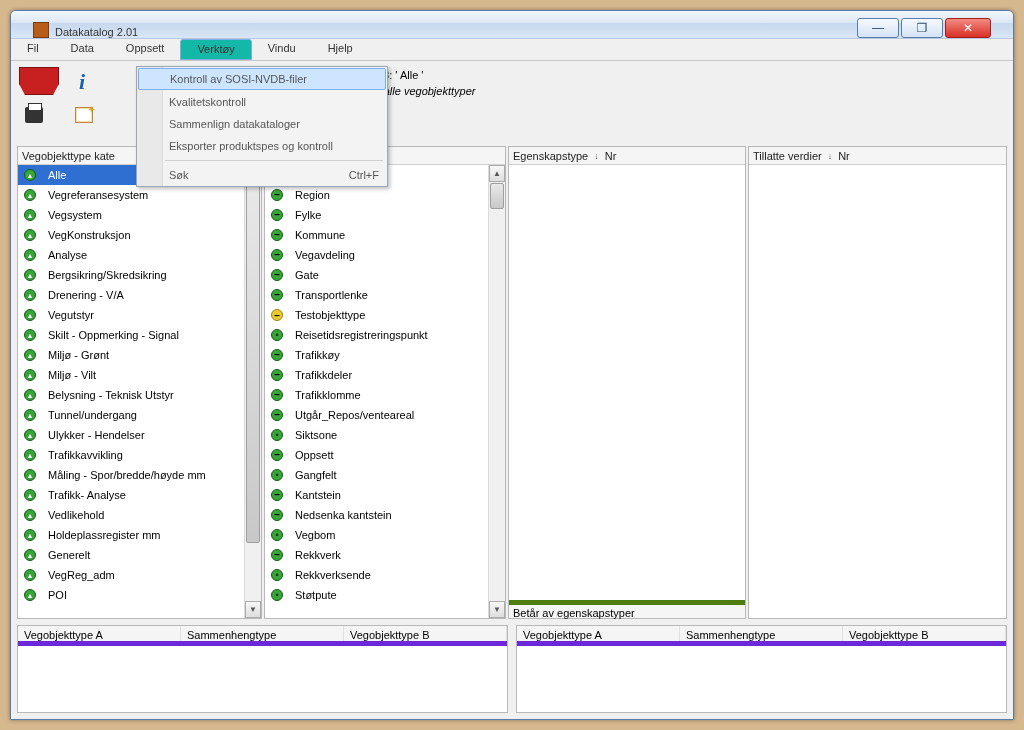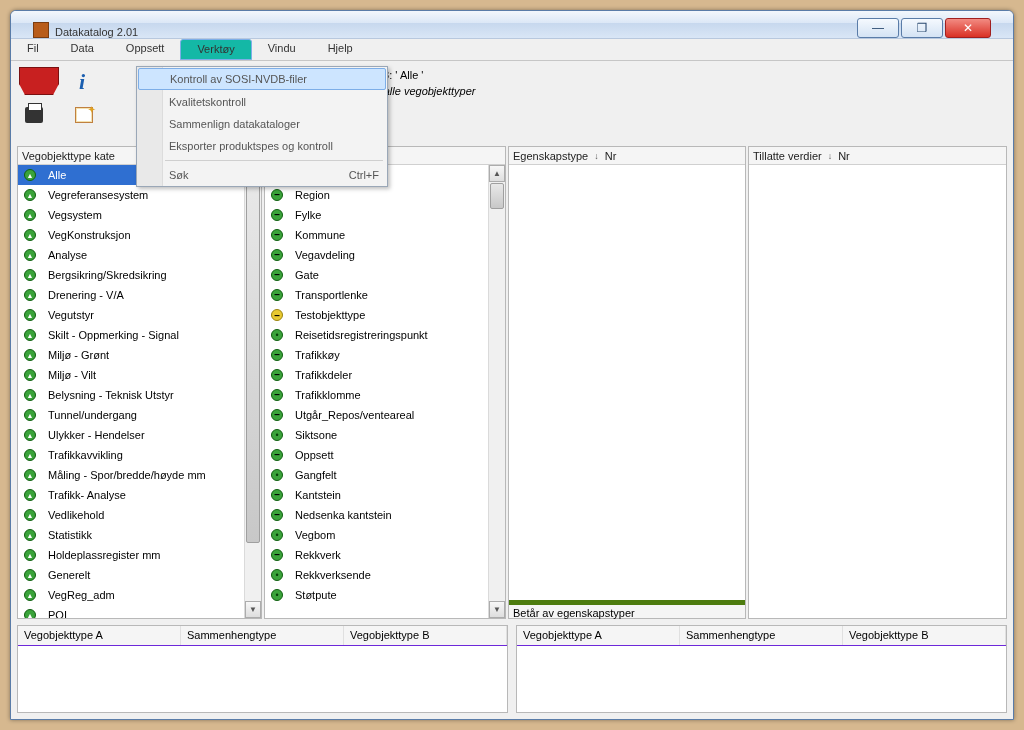--- a/index.html
+++ b/index.html
@@ -50,21 +50,21 @@
   .bullet.warn::after{content:"–"; color:#000; font-weight:bold; font-size:10px;}
   .bullet.dot{ background:#3aa33a; border:1px solid #106010;}
   .bullet.dot::after{content:"•"; color:#064006; font-size:9px;}
   .pane1 { width:245px;}
   .pane2 { width:242px;}
   .pane3 { flex: 0 0 238px;}
   .pane4 { flex:1;}
   .footer-msg { position:absolute; left:0; right:0; bottom:0; height:18px; border-top:5px solid #4d7c0f; background:#f5f5f5; padding:2px 4px;}
   .bottom-area { position:absolute; left:6px; right:6px; bottom:6px; height:88px; display:flex; gap:8px;}
   .bot-pane { flex:1; background:#fff; border:1px solid #b8b8b8;}
-  .bot-header{ height:20px; display:flex; border-bottom:1px solid #6d28d9;}
+  .bot-header{ height:20px; display:flex; border-bottom:5px solid #6d28d9;}
   .bot-header div{ flex:1; padding:3px 6px; border-right:1px solid #e0e0e0; background:#f5f5f5;}
   .pane-body .list { position:absolute; left:0; top:0; right:17px; bottom:0; overflow:hidden;}
   .pane-header .hdr-txt { white-space:nowrap;}
 </style>
 </head>
 <body>
 
 <div class="window">
   <div class="titlebar">
     <div class="app-icon"></div>
@@ -182,24 +182,20 @@
               <div class="list-row">
                 <span class="bullet up"></span>
                 <span>Trafikk-  Analyse</span>
               </div>
               <div class="list-row">
                 <span class="bullet up"></span>
                 <span>Vedlikehold</span>
               </div>
               <div class="list-row">
                 <span class="bullet up"></span>
-                <span>Statistikk</span>
-              </div>
-              <div class="list-row">
-                <span class="bullet up"></span>
                 <span>Holdeplassregister mm</span>
               </div>
               <div class="list-row">
                 <span class="bullet up"></span>
                 <span>Generelt</span>
               </div>
               <div class="list-row">
                 <span class="bullet up"></span>
                 <span>VegReg_adm</span>
               </div>

